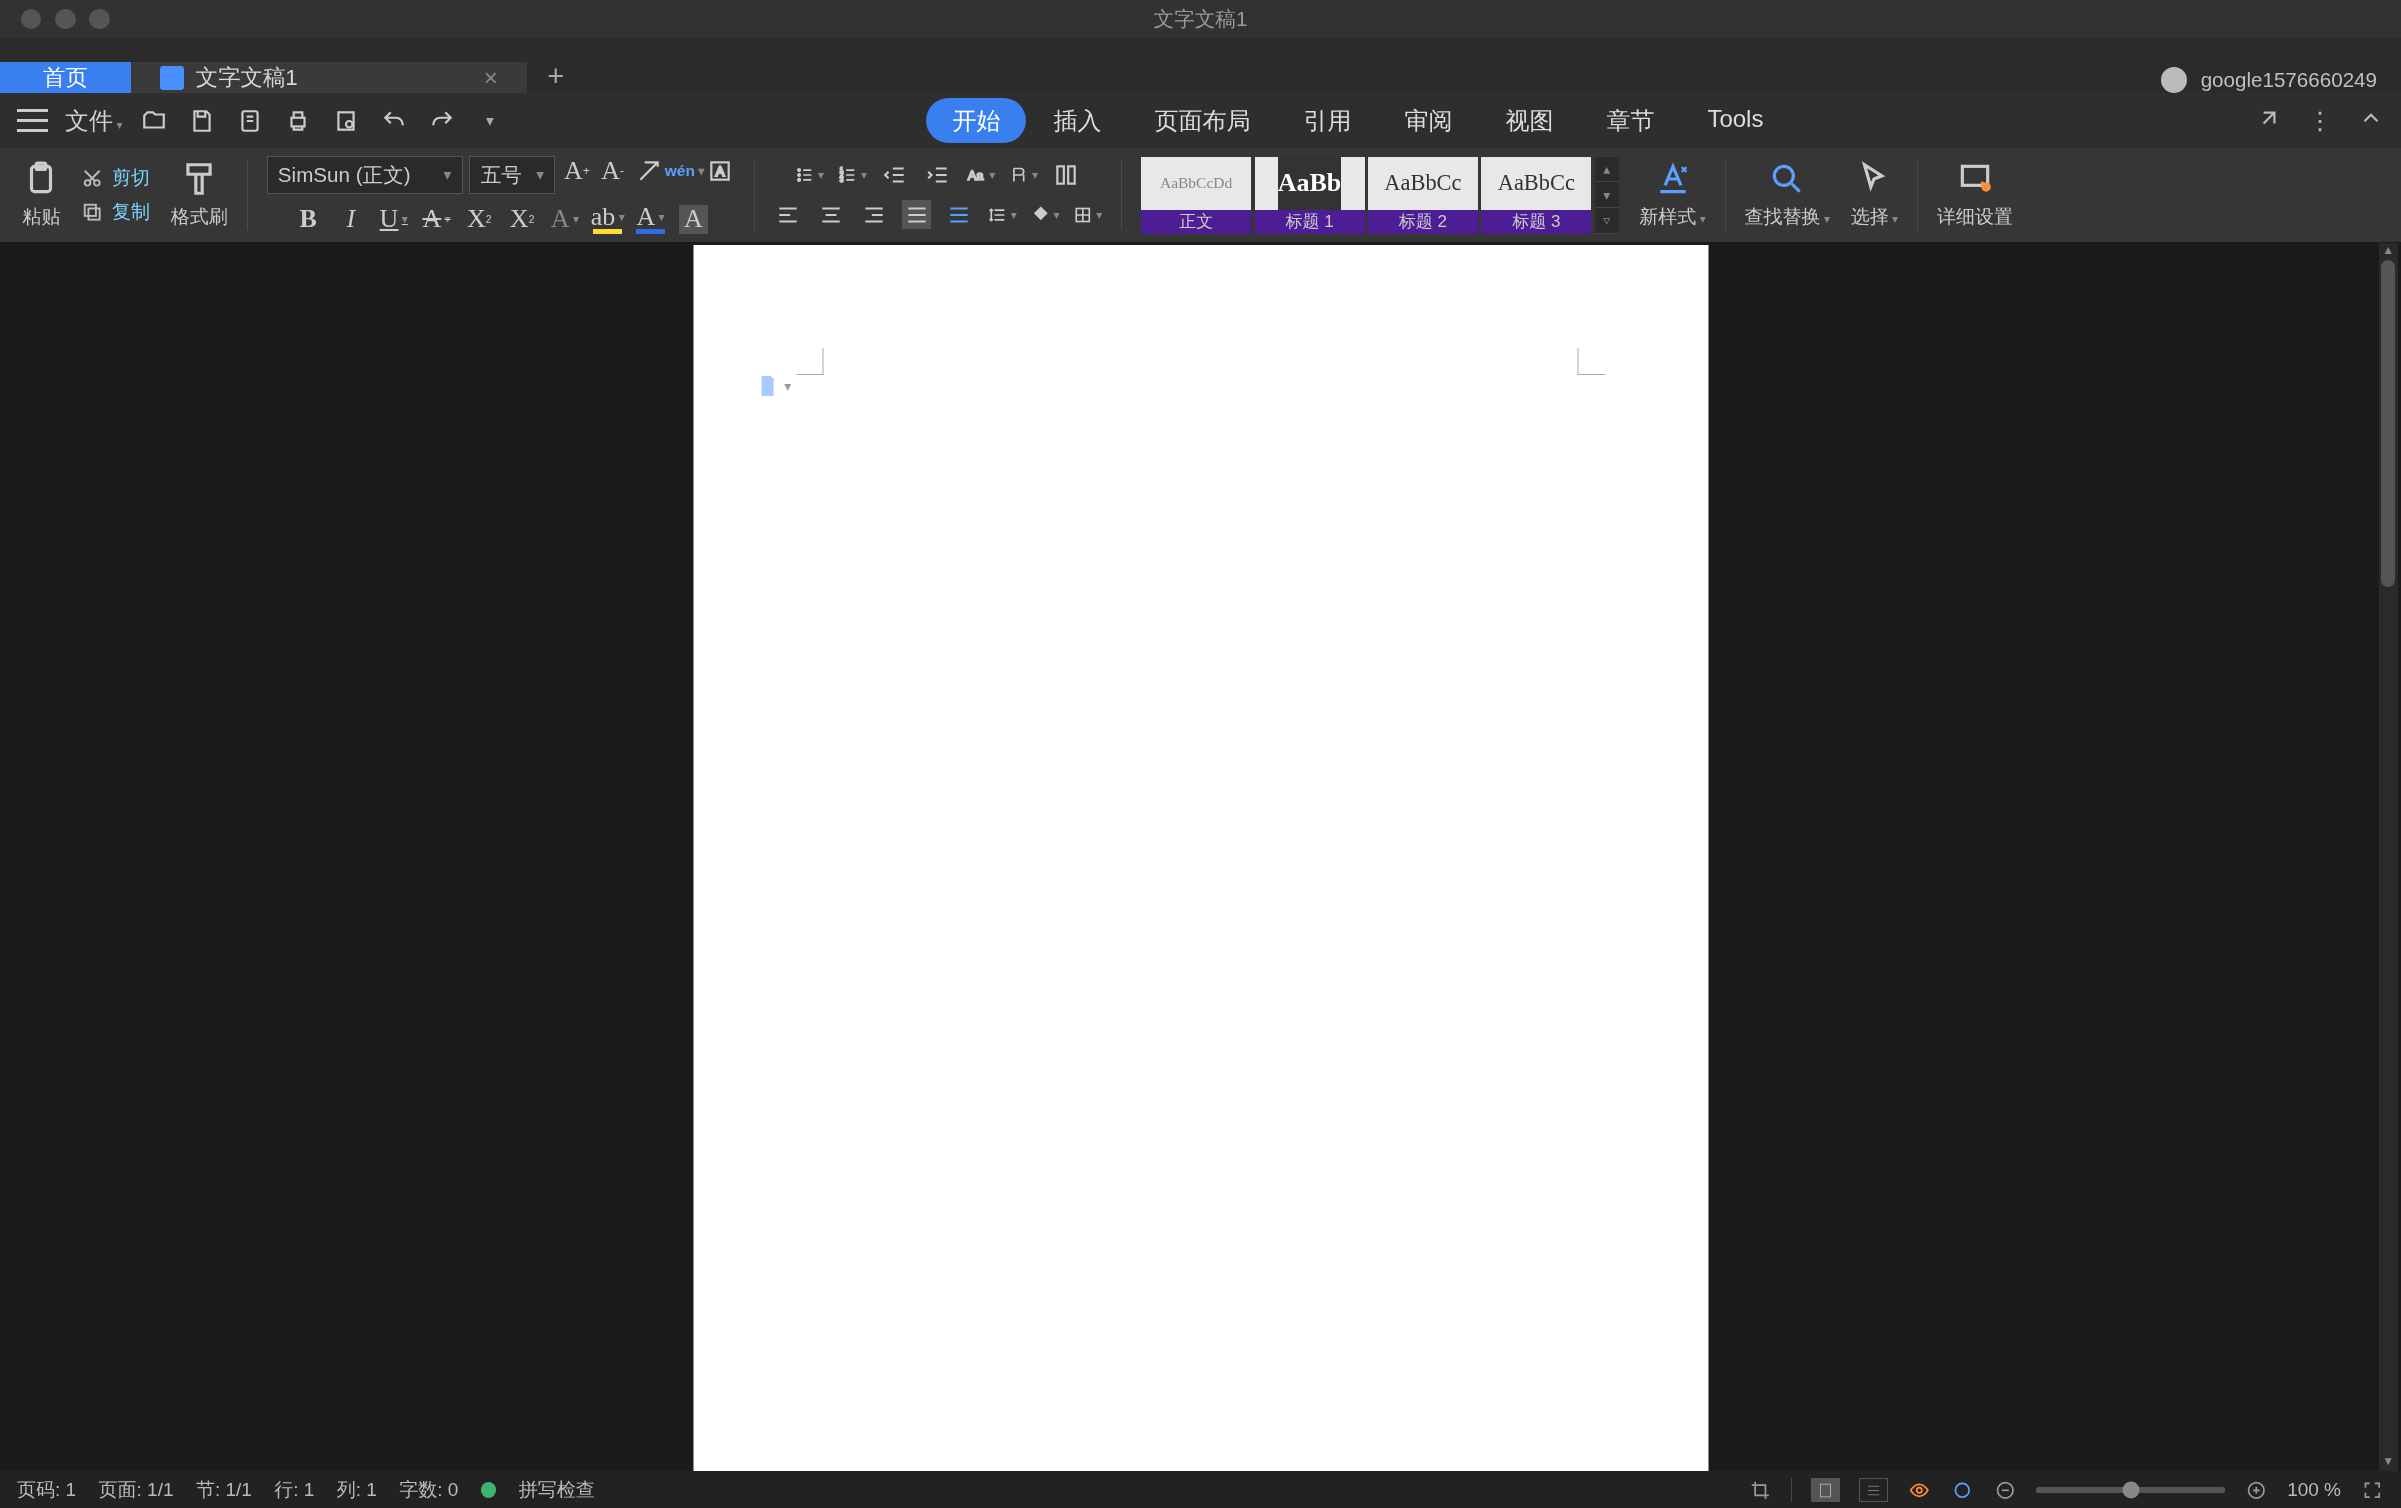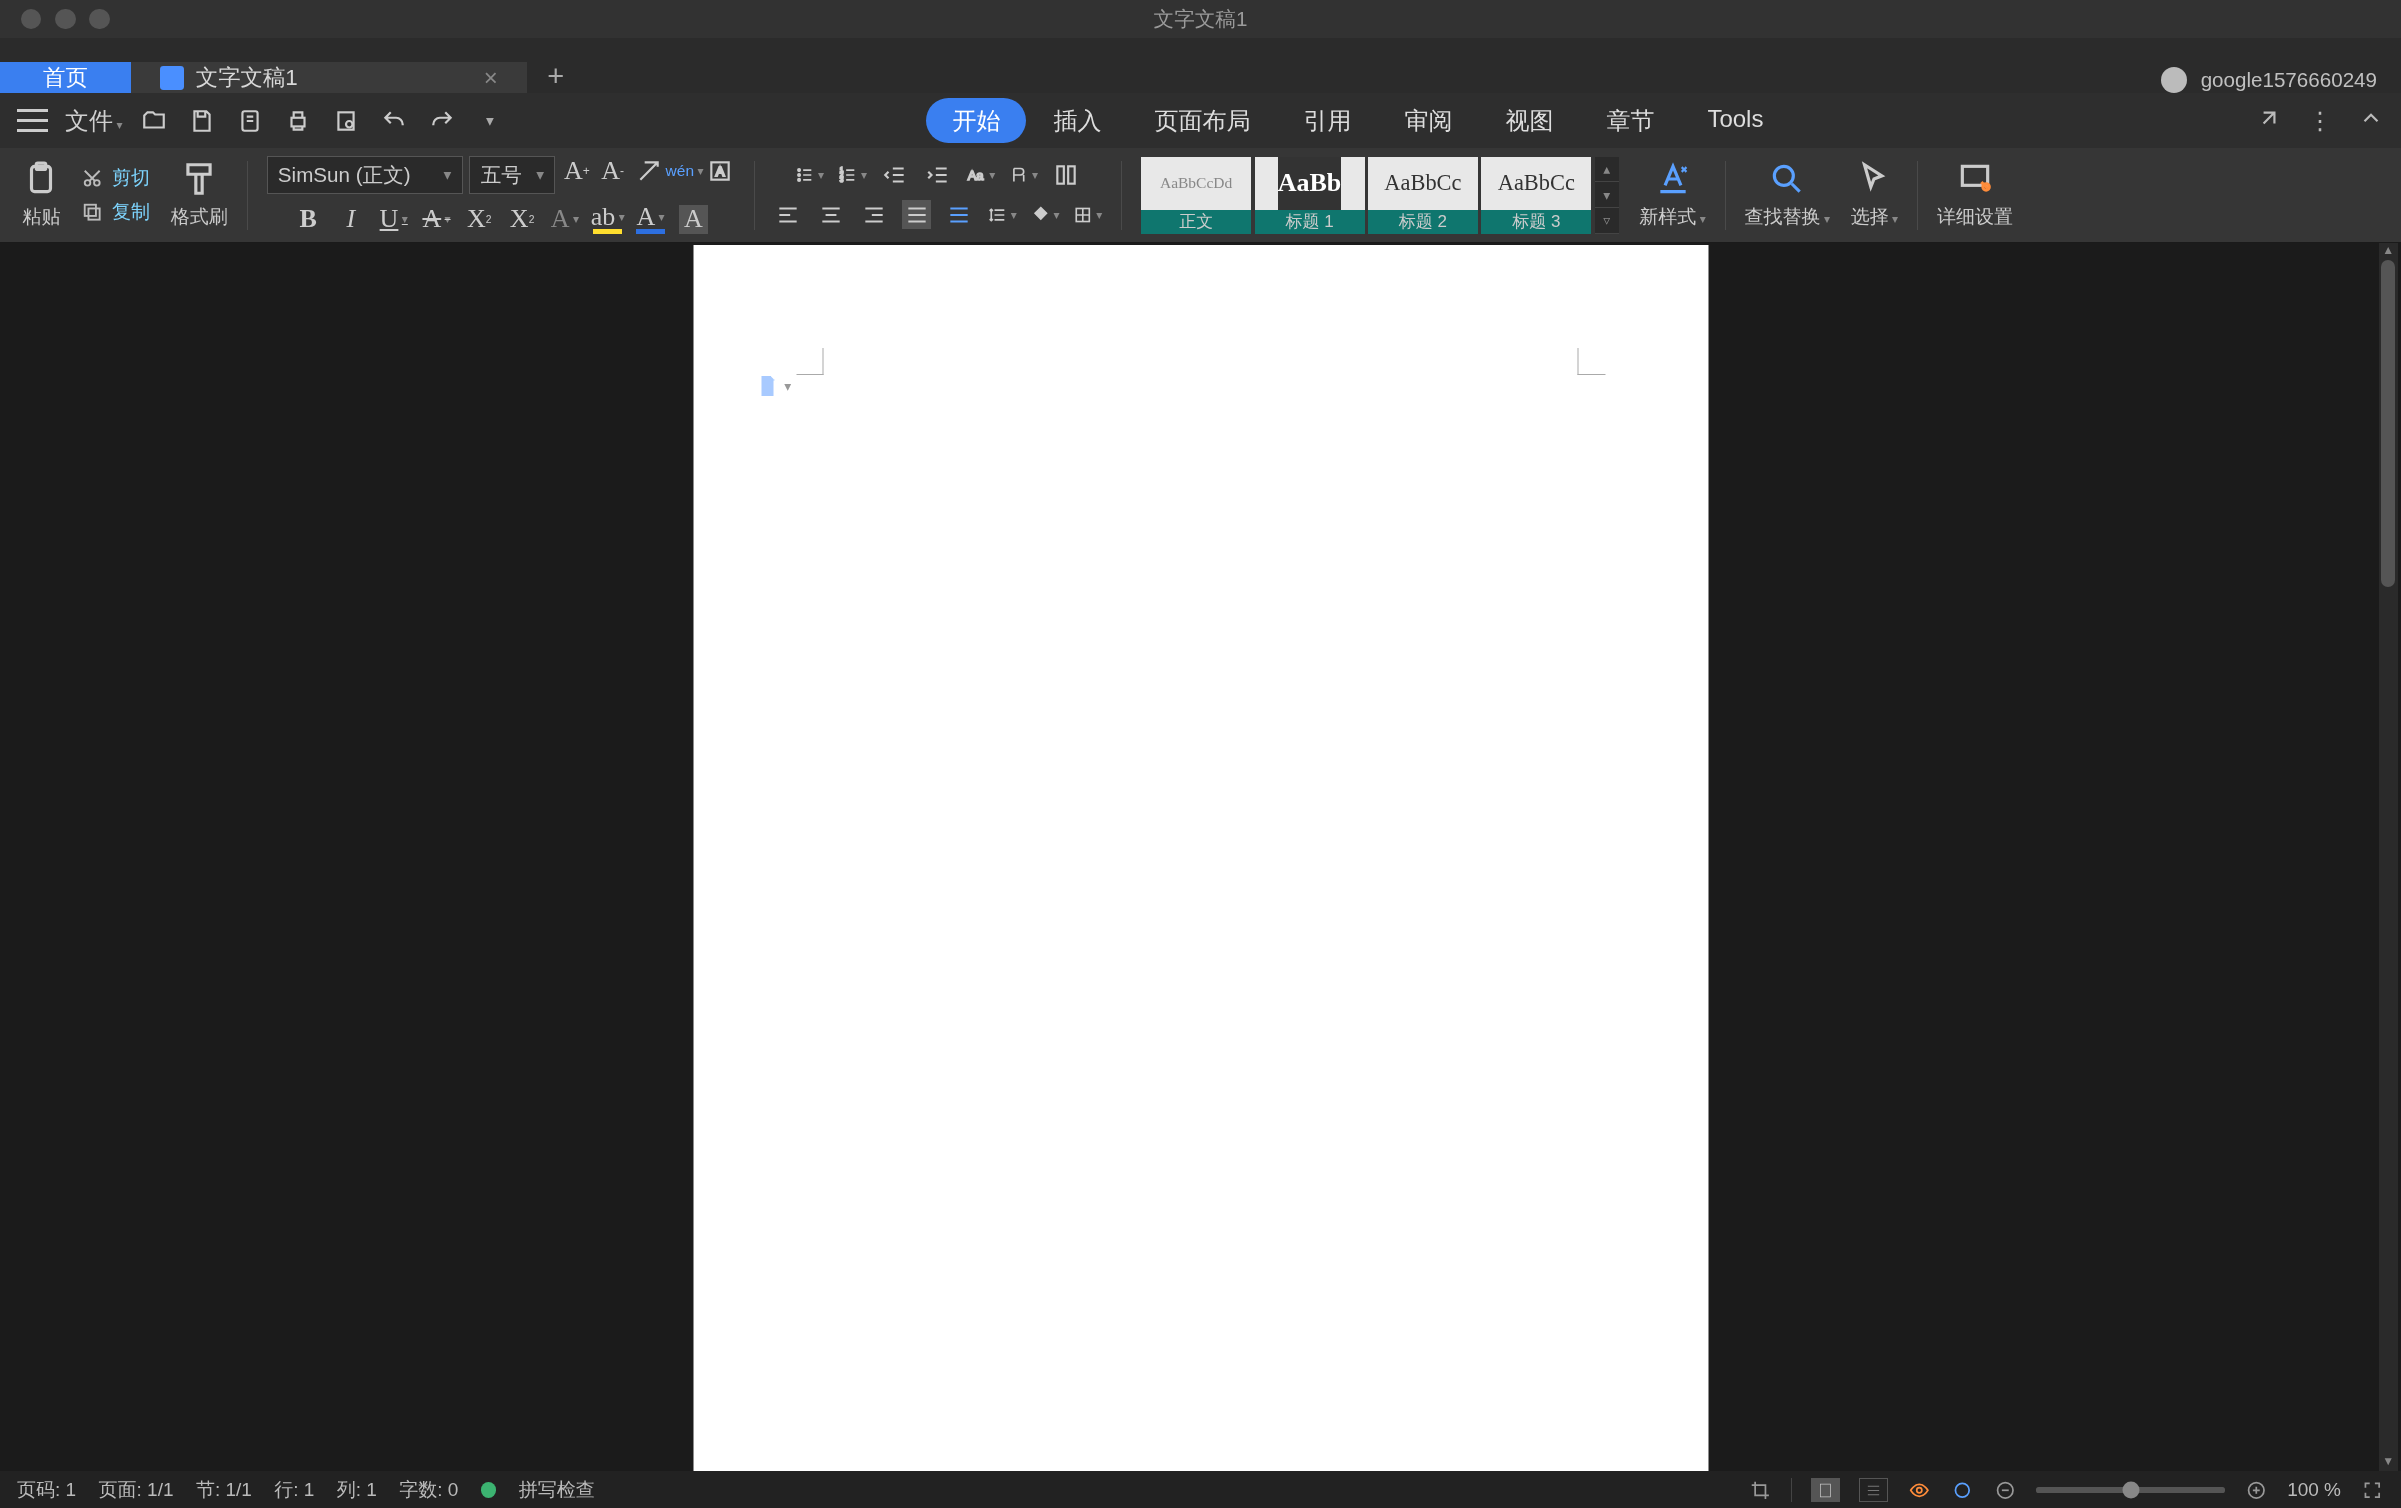--- a/index.html
+++ b/index.html
@@ -57,21 +57,21 @@
   .combo.font{width:196px;}
   .combo.size{width:86px;}
   .combo .drop{margin-left:auto;color:#888;font-size:15.5px;}
   .icon-row{display:flex;align-items:center;gap:13.8px;}
   .ribbon-icon{width:29px;height:29px;display:flex;align-items:center;justify-content:center;}
   .ribbon-icon svg{width:26px;height:26px;stroke:#ccc;fill:none;stroke-width:2;}
   .ribbon-icon.txt{font-family:serif;font-size:26px;color:#ccc;}
   .style-gallery{display:flex;gap:3.4px;height:77px;}
   .style-item{width:110px;display:flex;flex-direction:column;align-items:center;background:#e8e8e8;color:#333;}
   .style-item .preview{flex:1;display:flex;align-items:center;justify-content:center;font-family:serif;}
-  .style-item .slbl{height:24px;background:#0f766e;color:#ccc;width:100%;text-align:center;font-size:17px;line-height:24px;}
+  .style-item .slbl{height:24px;background:#4c1d95;color:#ccc;width:100%;text-align:center;font-size:17px;line-height:24px;}
   .style-item.h1 .preview{background:#333;color:#fff;font-weight:bold;font-size:26px;}
   .style-item.body .preview{font-size:15.5px;color:#888;}
   .style-item.h2 .preview,.style-item.h3 .preview{font-size:22.4px;font-weight:normal;}
   .style-scroll{width:24px;background:#2a2a2a;display:flex;flex-direction:column;}
   .style-scroll div{flex:1;display:flex;align-items:center;justify-content:center;color:#888;font-size:13.8px;border-bottom:0.9px solid #444;}
   .canvas-area{height:calc(1509px - 38px - 55px - 55px - 95px - 38px);background:var(--bg-canvas);position:relative;overflow:hidden;}
   .page{position:absolute;left:50%;transform:translateX(-50%);top:1.7px;width:1015px;height:1462px;background:#fff;}
   .page::before,.page::after{content:"";position:absolute;width:34px;height:34px;}
   .page .corner-tl{position:absolute;left:103px;top:103px;width:27.5px;height:27.5px;border-right:1.7px solid #aaa;border-bottom:1.7px solid #aaa;}
   .page .corner-tr{position:absolute;right:103px;top:103px;width:27.5px;height:27.5px;border-left:1.7px solid #aaa;border-bottom:1.7px solid #aaa;}
@@ -246,21 +246,21 @@
           <span>五号</span>
           <span class="drop">▾</span>
         </div>
       <div class="ribbon-icon txt">A<sup style="font-size:12px;">+</sup></div>
       <div class="ribbon-icon txt">A<sup style="font-size:12px;">-</sup></div>
       <div class="ribbon-icon">
           <svg viewBox="0 0 24 24">
             <path d="M4 20L20 4M8 4h12v4"></path>
           </svg>
         </div>
-      <div class="ribbon-icon" style="color:#5aa0ff;font-size:15.5px;">wén<span class="caret">▾</span></div>
+      <div class="ribbon-icon" style="color:#5aa0ff;font-size:15.5px;font-weight:bold;">wén<span class="caret">▾</span></div>
       <div class="ribbon-icon">
           <svg viewBox="0 0 24 24" style="font-size:24px">
             <rect x="4" y="4" width="16" height="16"></rect>
             <text x="8" y="17" font-size="12" fill="#ccc">A</text>
           </svg>
         </div>
     </div>
     <div class="icon-row">
       <div class="ribbon-icon txt" style="font-weight:bold;">B</div>
       <div class="ribbon-icon txt" style="font-style:italic;">I</div>

